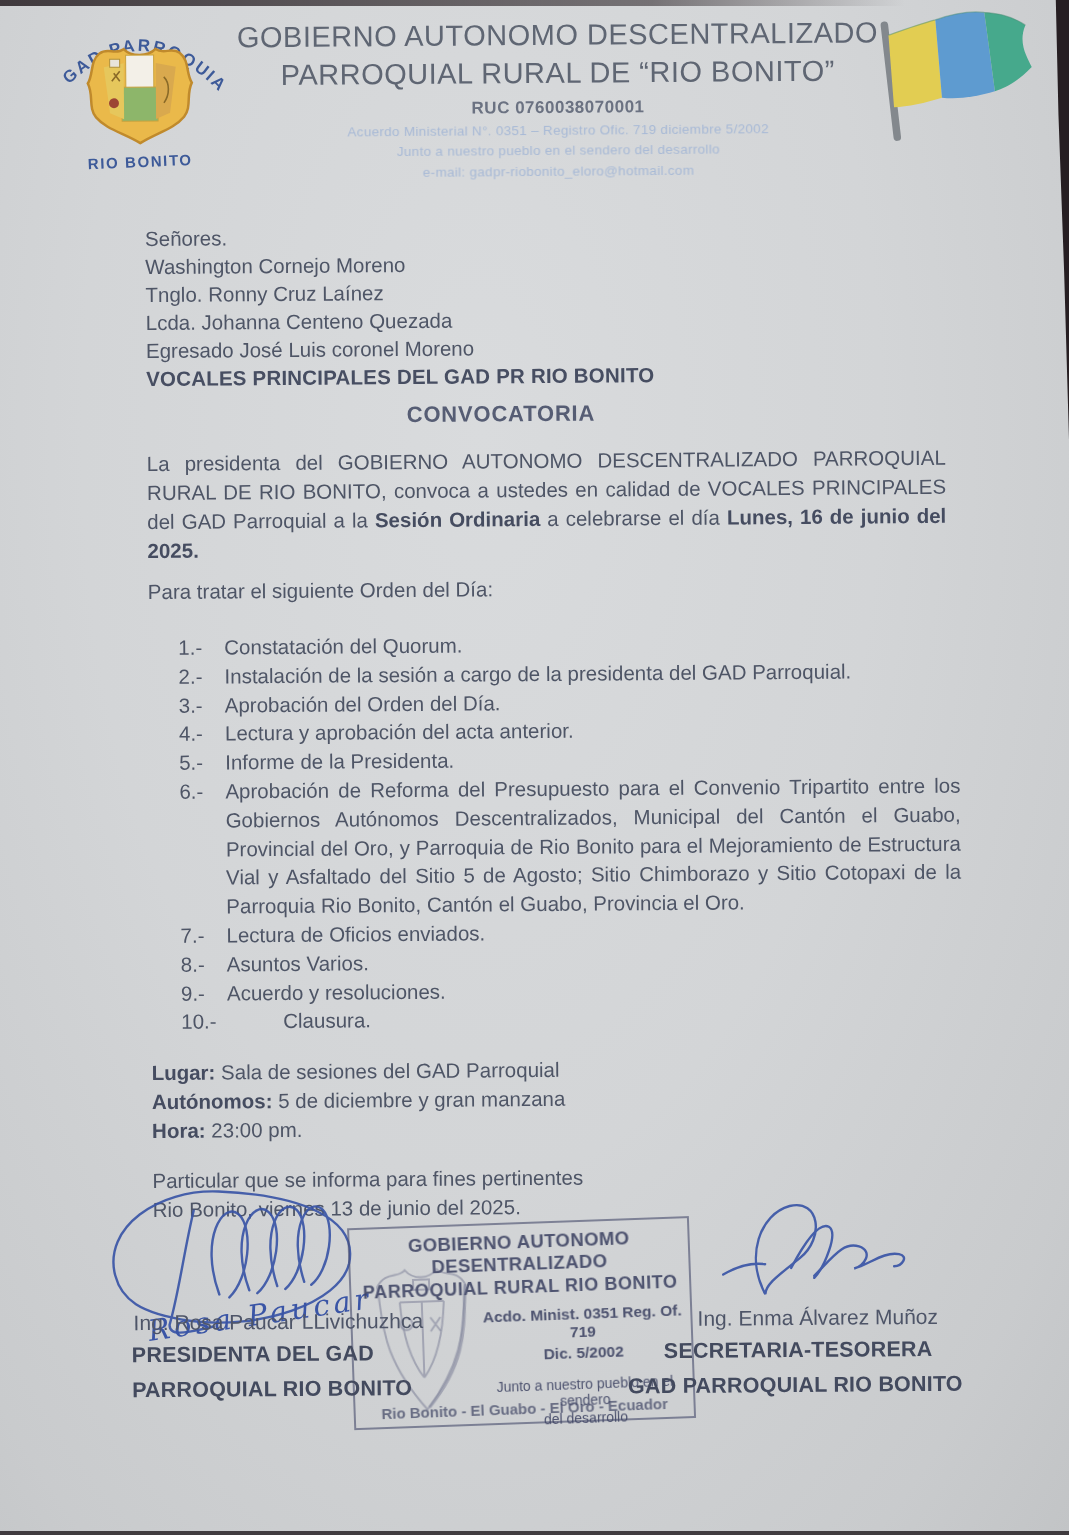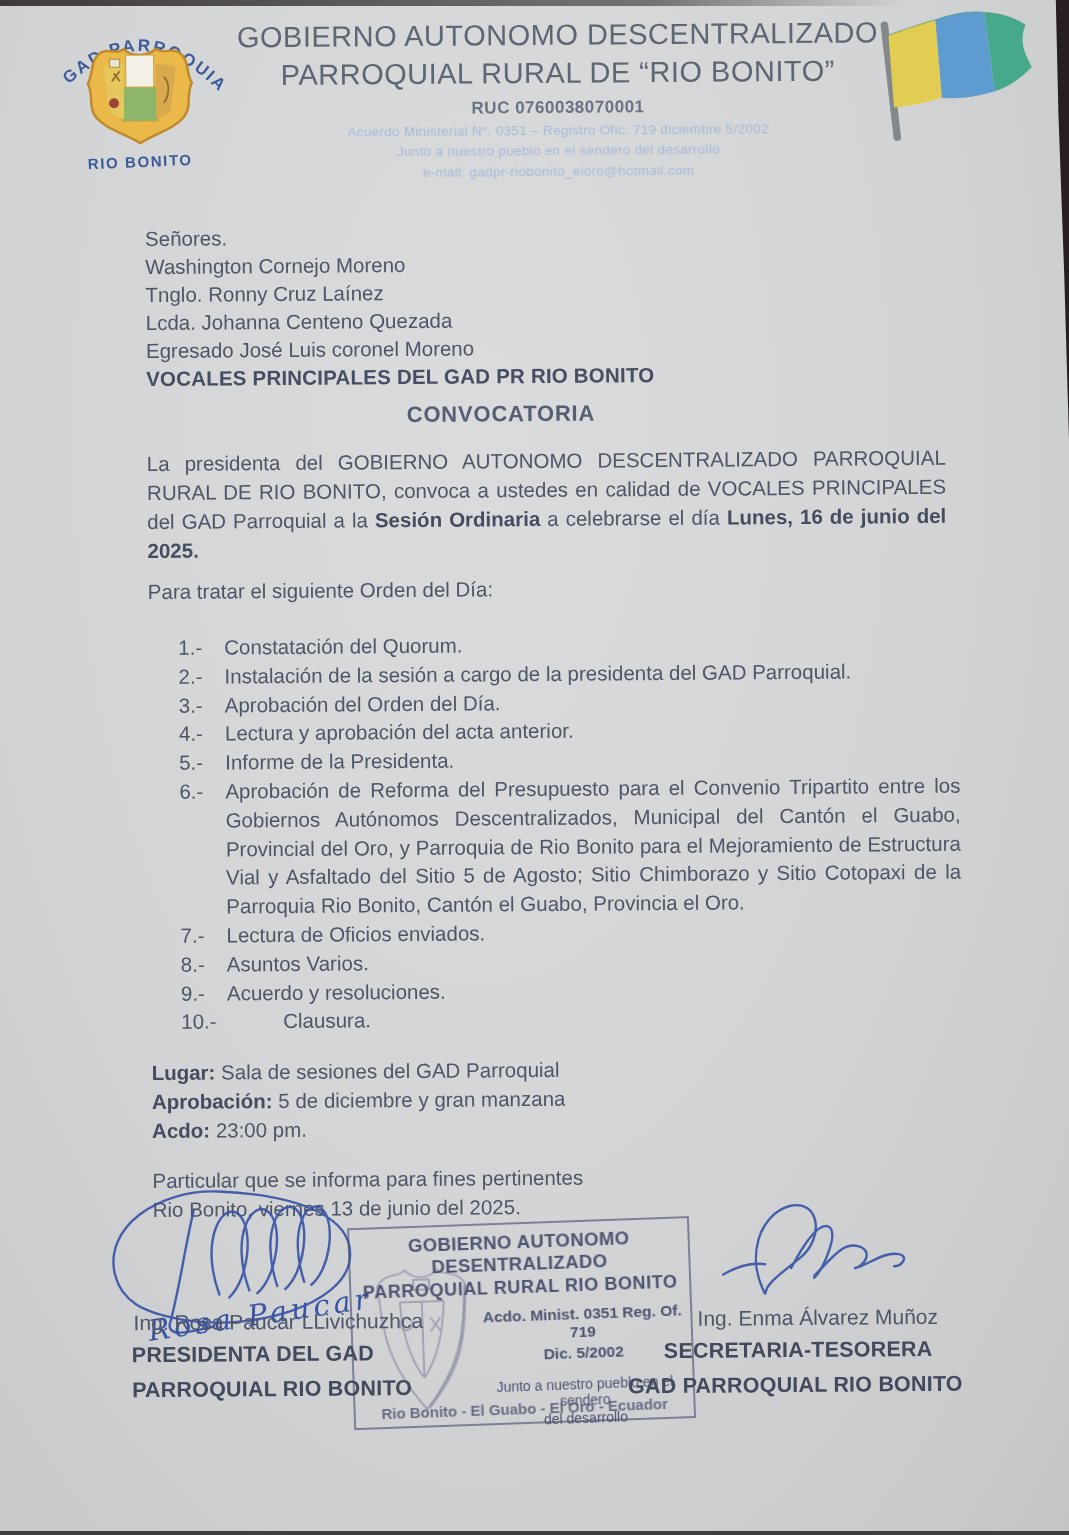--- a/index.html
+++ b/index.html
@@ -177,22 +177,22 @@
           </div>
         <div class="agenda-item wide-gap">
             <span class="num">10.-</span>
             <span class="txt">Clausura.</span>
           </div>
       </div>
 
       <div class="pad">
         <div class="details">
           <div><b>Lugar:</b><span> Sala de sesiones del GAD Parroquial</span></div>
-          <div><b>Aprobación:</b><span> 5 de diciembre y gran manzana</span></div>
-          <div><b>Acdo:</b><span> 23:00 pm.</span></div>
+          <div><b>Autónomos:</b><span> 5 de diciembre y gran manzana</span></div>
+          <div><b>Hora:</b><span> 23:00 pm.</span></div>
         </div>
 
         <div class="closing">
           <div>Particular que se informa para fines pertinentes</div>
           <div>Rio Bonito, viernes 13 de junio del 2025.</div>
         </div>
       </div>
     </div>
 
     <div class="sig-section">

